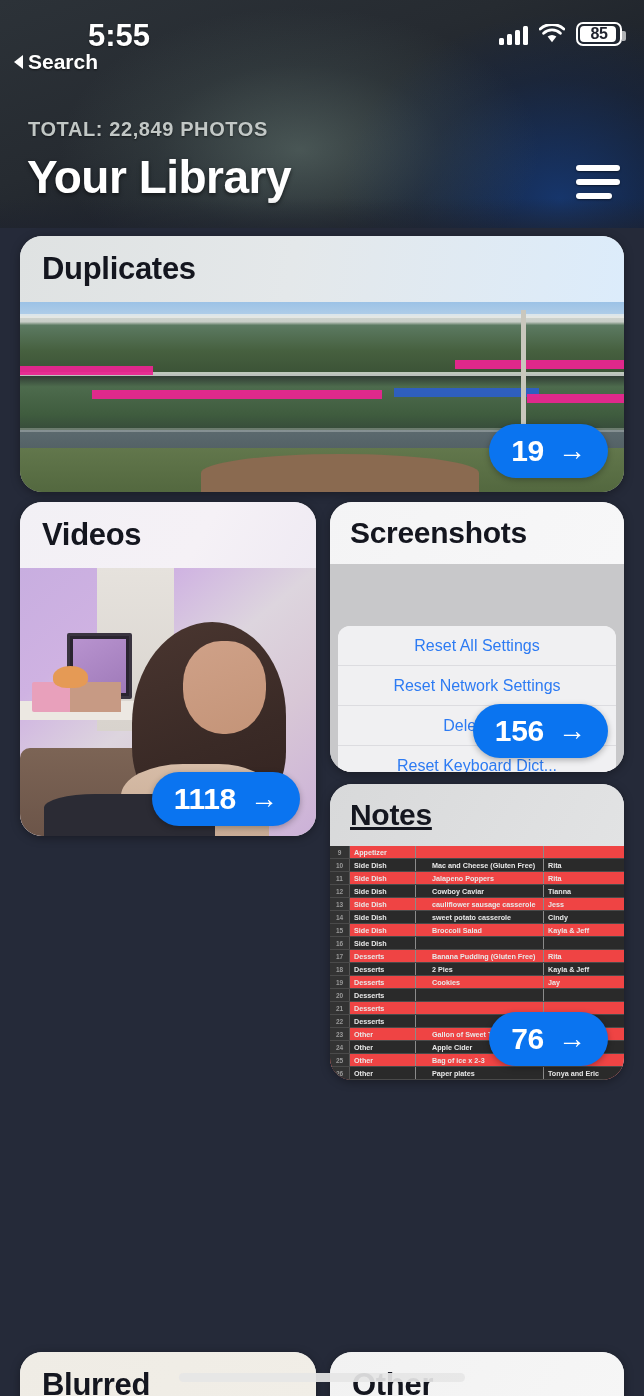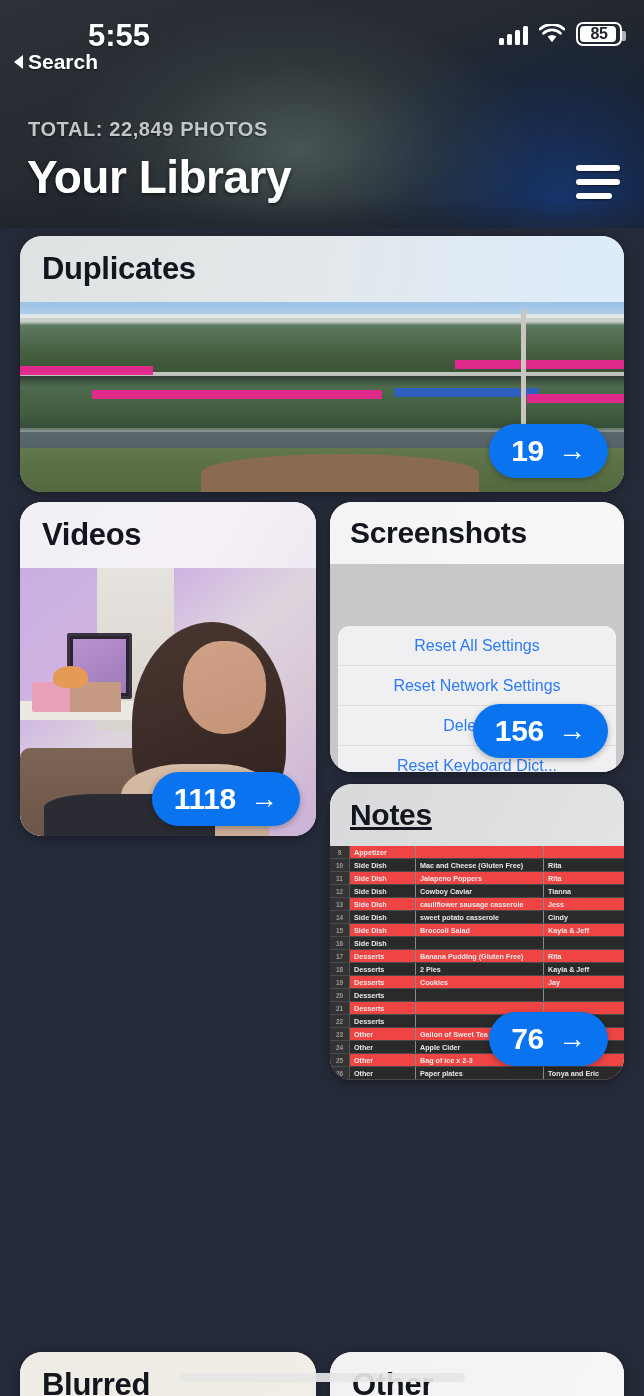--- a/index.html
+++ b/index.html
@@ -219,21 +219,21 @@
   #card-notes { left: 330px; top: 548px; width: 294px; height: 296px; }
   #card-notes .card-title { background: linear-gradient(120deg,#d8d9da 0%,#e2e3e4 100%); text-decoration: underline; }
   .notes-body {
     height: 234px; position:relative; background:#ef4444; overflow:hidden;
     font-size: 7.2px; color:#e8e8e8;font-weight:bold;
   }
   .nt-row { display:flex; height: 13px; align-items:center; border-bottom:1px solid #4a4a4a; }
   .nt-row.alt { background:#2a2a2a; }
   .nt-n { width: 20px; text-align:center; color:#9a9a9a; font-size:6.5px; background:#333; height:100%; display:flex; align-items:center; justify-content:center; border-right:1px solid #555; }
   .nt-a { width: 66px; padding-left:4px; border-right:1px solid #8a8a8a; height:100%; display:flex; align-items:center; }
-  .nt-b { flex:1; padding-left:4px; border-right:1px solid #8a8a8a; height:100%; display:flex; align-items:center; }
+  .nt-b { flex:1; padding-left:4px; border-right:1px solid #8a8a8a; height:100%; display:flex; align-items:center;margin-left:12px; }
   .nt-c { width: 80px; padding-left:4px; height:100%; display:flex; align-items:center; }
 
   
   #card-blurred { left: 20px; top: 1116px; width: 296px; height: 300px; }
   #card-blurred .card-title { background: linear-gradient(120deg,#efece5 0%,#f1eee7 100%); }
 
   
   #card-other { left: 330px; top: 1116px; width: 294px; height: 300px; }
   #card-other .card-title { background: linear-gradient(120deg,#f2f2f2 0%,#f6f6f6 100%); }
 

